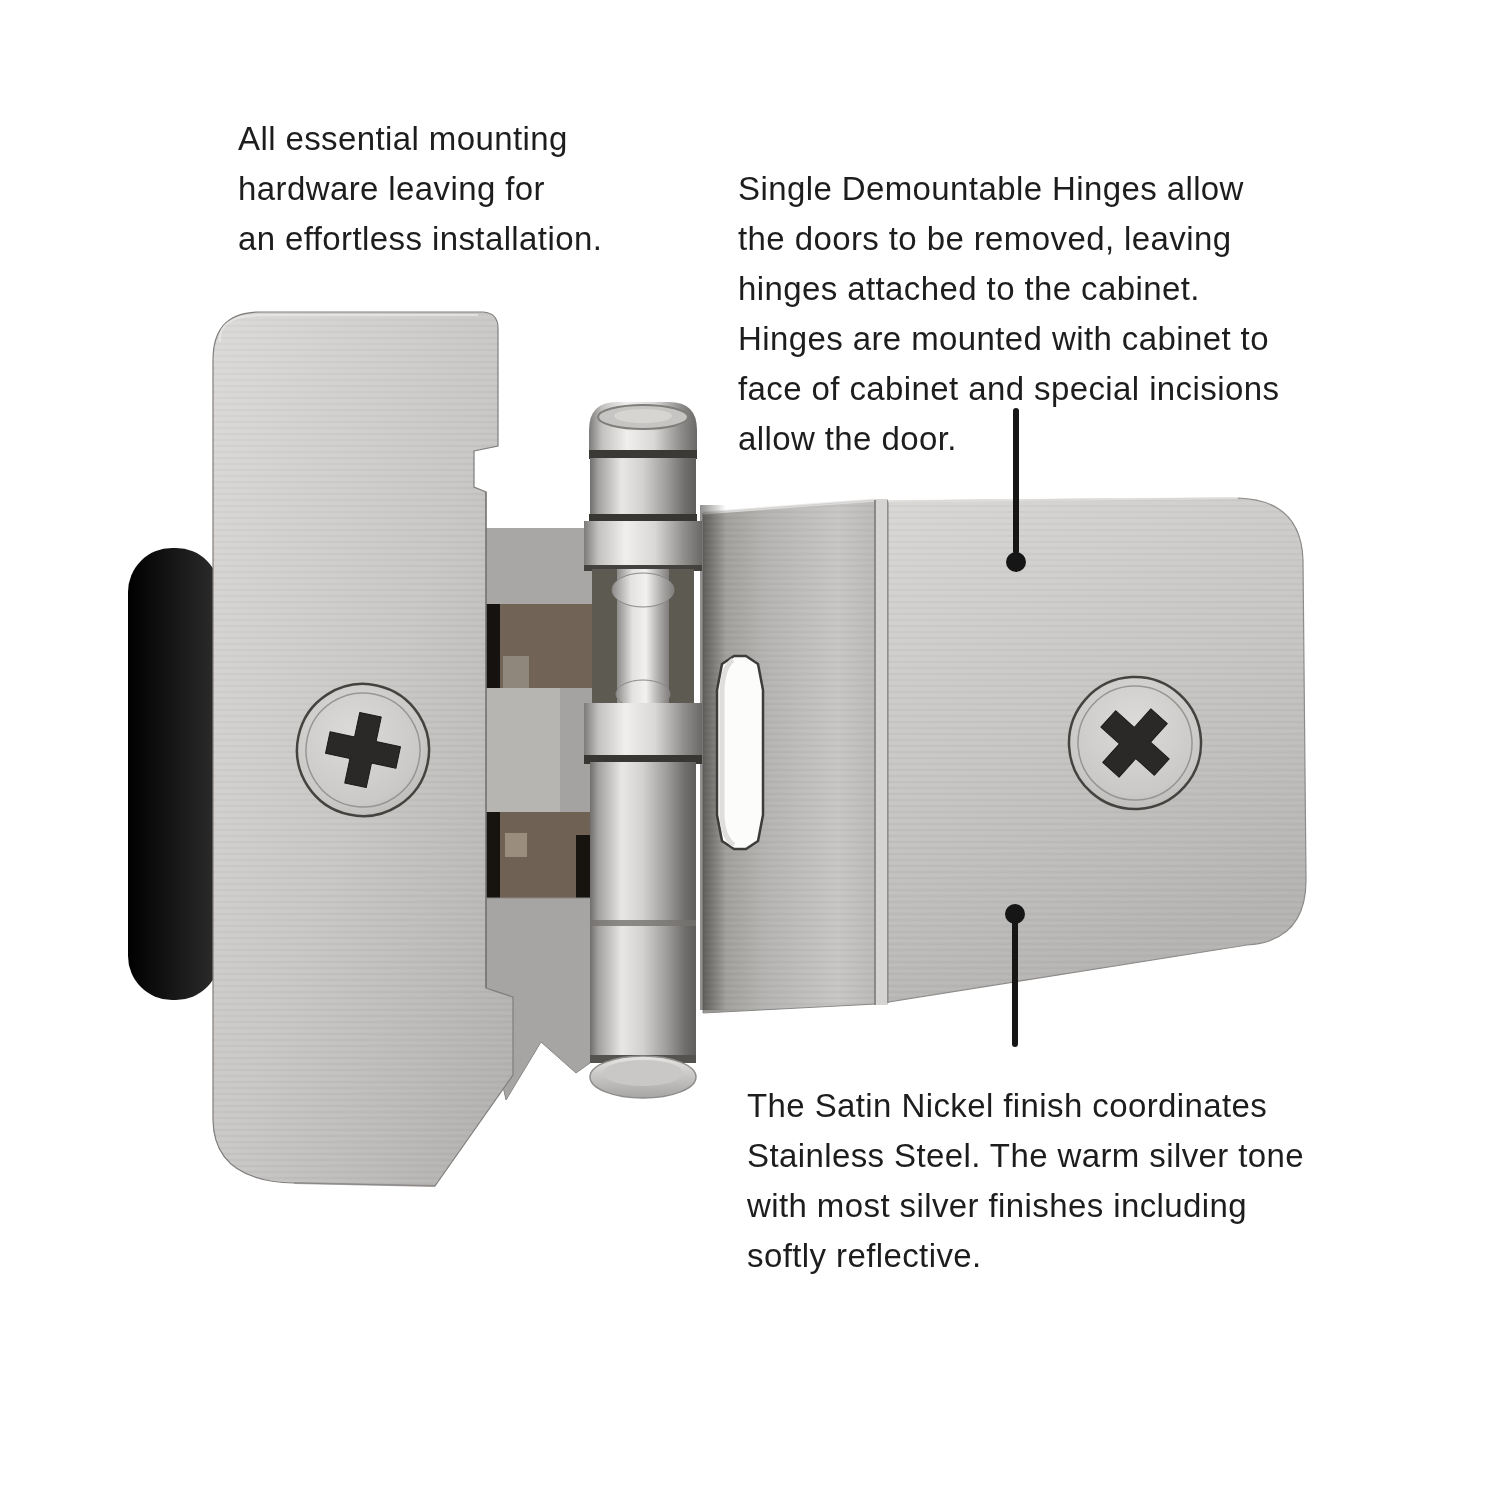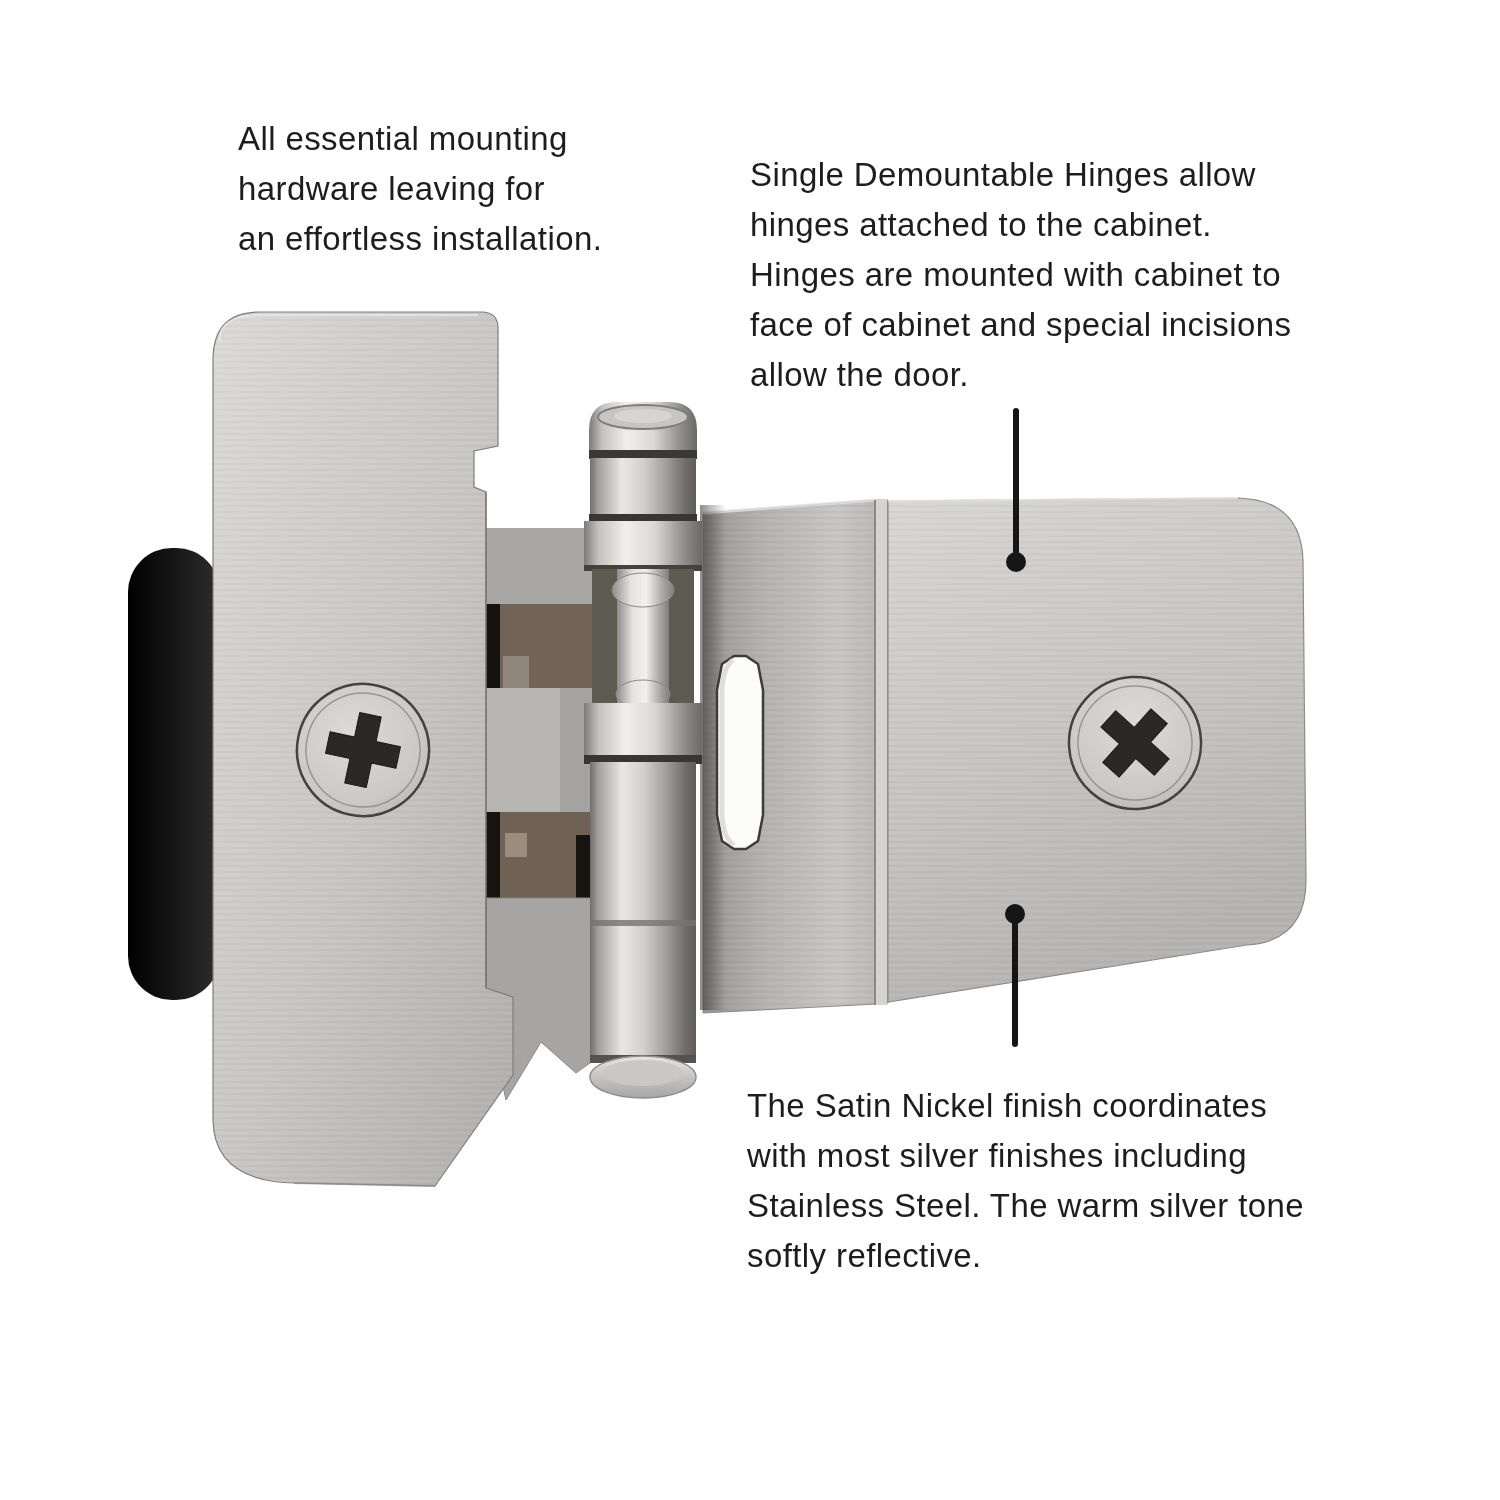--- a/index.html
+++ b/index.html
@@ -181,28 +181,29 @@
       <rect x="1012" y="920" width="6" height="127" rx="3" fill="#161616"></rect>
     </g>
   </svg>
 
   <div class="callout" style="left:238px; top:108px;margin-top:6px;">
     <div class="ln">All essential mounting</div>
     <div class="ln">hardware leaving for</div>
     <div class="ln">an effortless installation.</div>
   </div>
 
-  <div class="callout" style="left:738px; top:150px;margin-left:12px;">
+  <div class="callout" style="left:738px; top:164px;">
     <div class="ln">Single Demountable Hinges allow</div>
+    <div class="ln">the doors to be removed, leaving</div>
     <div class="ln">hinges attached to the cabinet.</div>
     <div class="ln">Hinges are mounted with cabinet to</div>
     <div class="ln">face of cabinet and special incisions</div>
     <div class="ln">allow the door.</div>
   </div>
 
   <div class="callout" style="left:747px; top:1057px;margin-top:24px;">
     <div class="ln">The Satin Nickel finish coordinates</div>
+    <div class="ln">Stainless Steel. The warm silver tone</div>
     <div class="ln">with most silver finishes including</div>
-    <div class="ln">Stainless Steel. The warm silver tone</div>
     <div class="ln">softly reflective.</div>
   </div>
 
 </div>
 
 </body></html>

